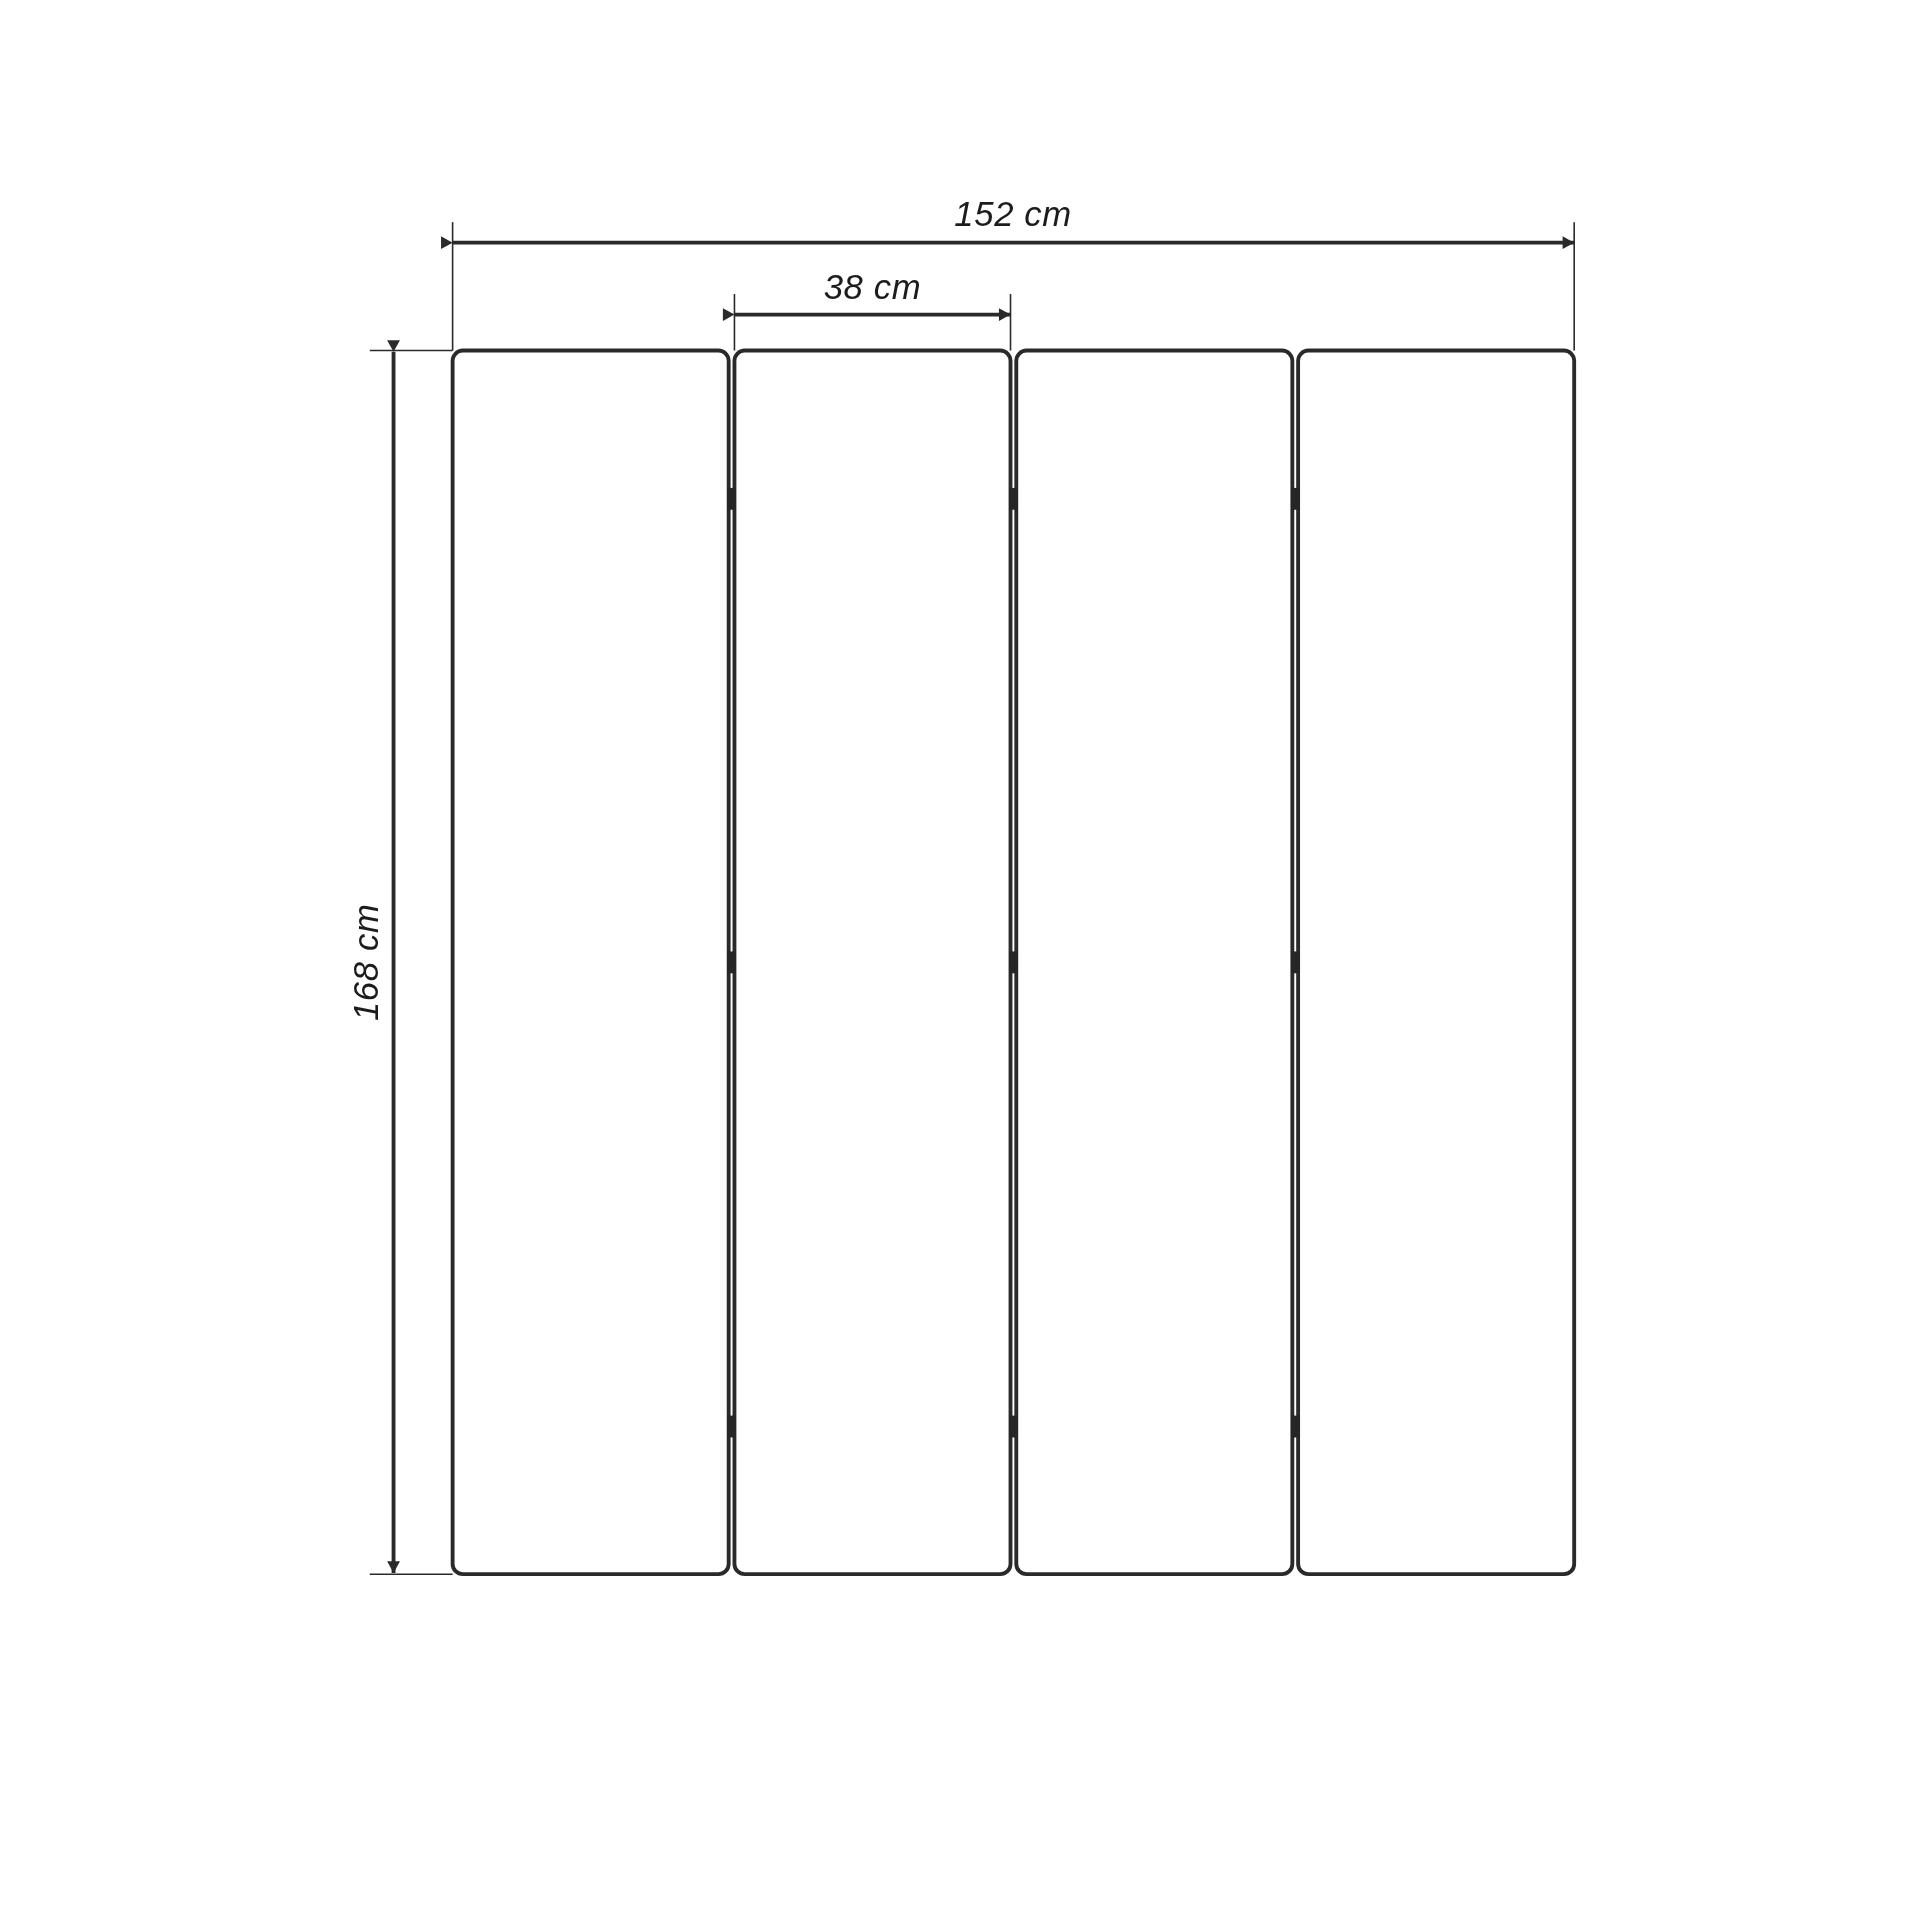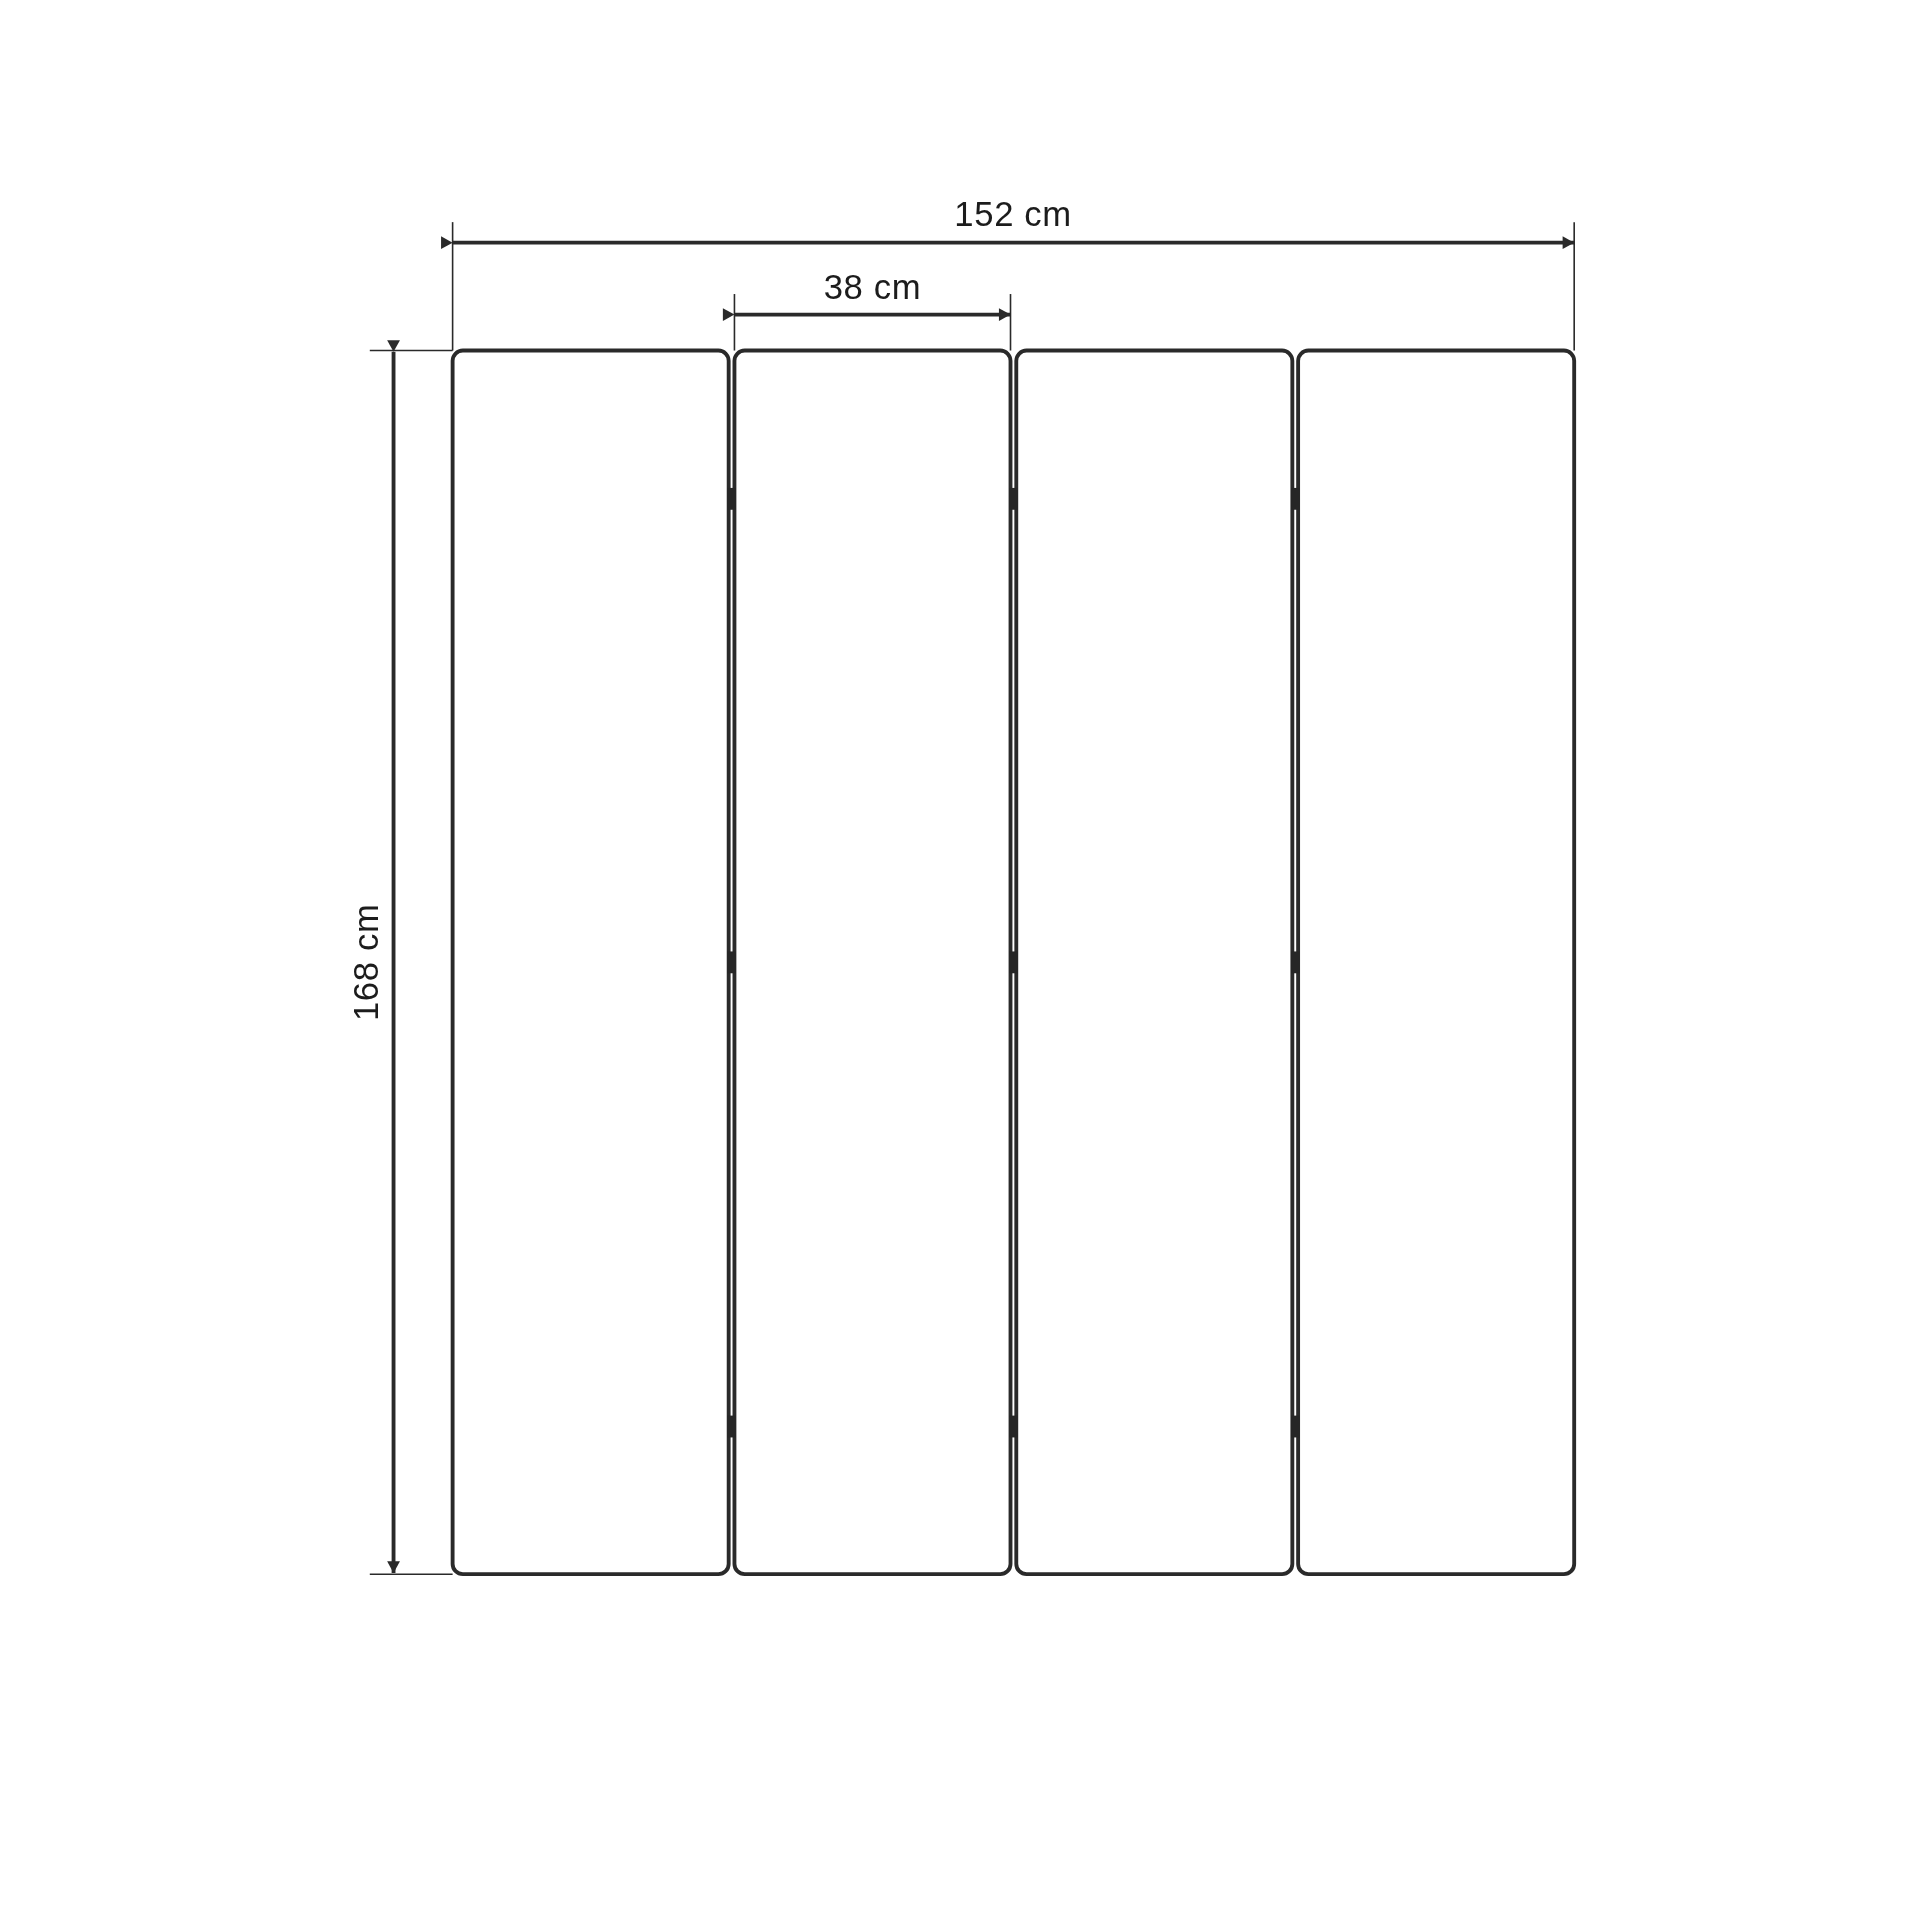--- a/index.html
+++ b/index.html
@@ -10,20 +10,21 @@
     background: #ffffff;
     overflow: hidden;
   }
   .page {
     width: 100vw;
     height: 100vh;
     display: flex;
     align-items: flex-end;
     justify-content: center;
     background: #ffffff;
+    font-style: italic;
   }
   svg.diagram {
     display: block;
     width: 100vw;
     height: 100vh;
   }
   .panel {
     fill: #ffffff;
     stroke: #2a2a2a;
     stroke-width: 6;

